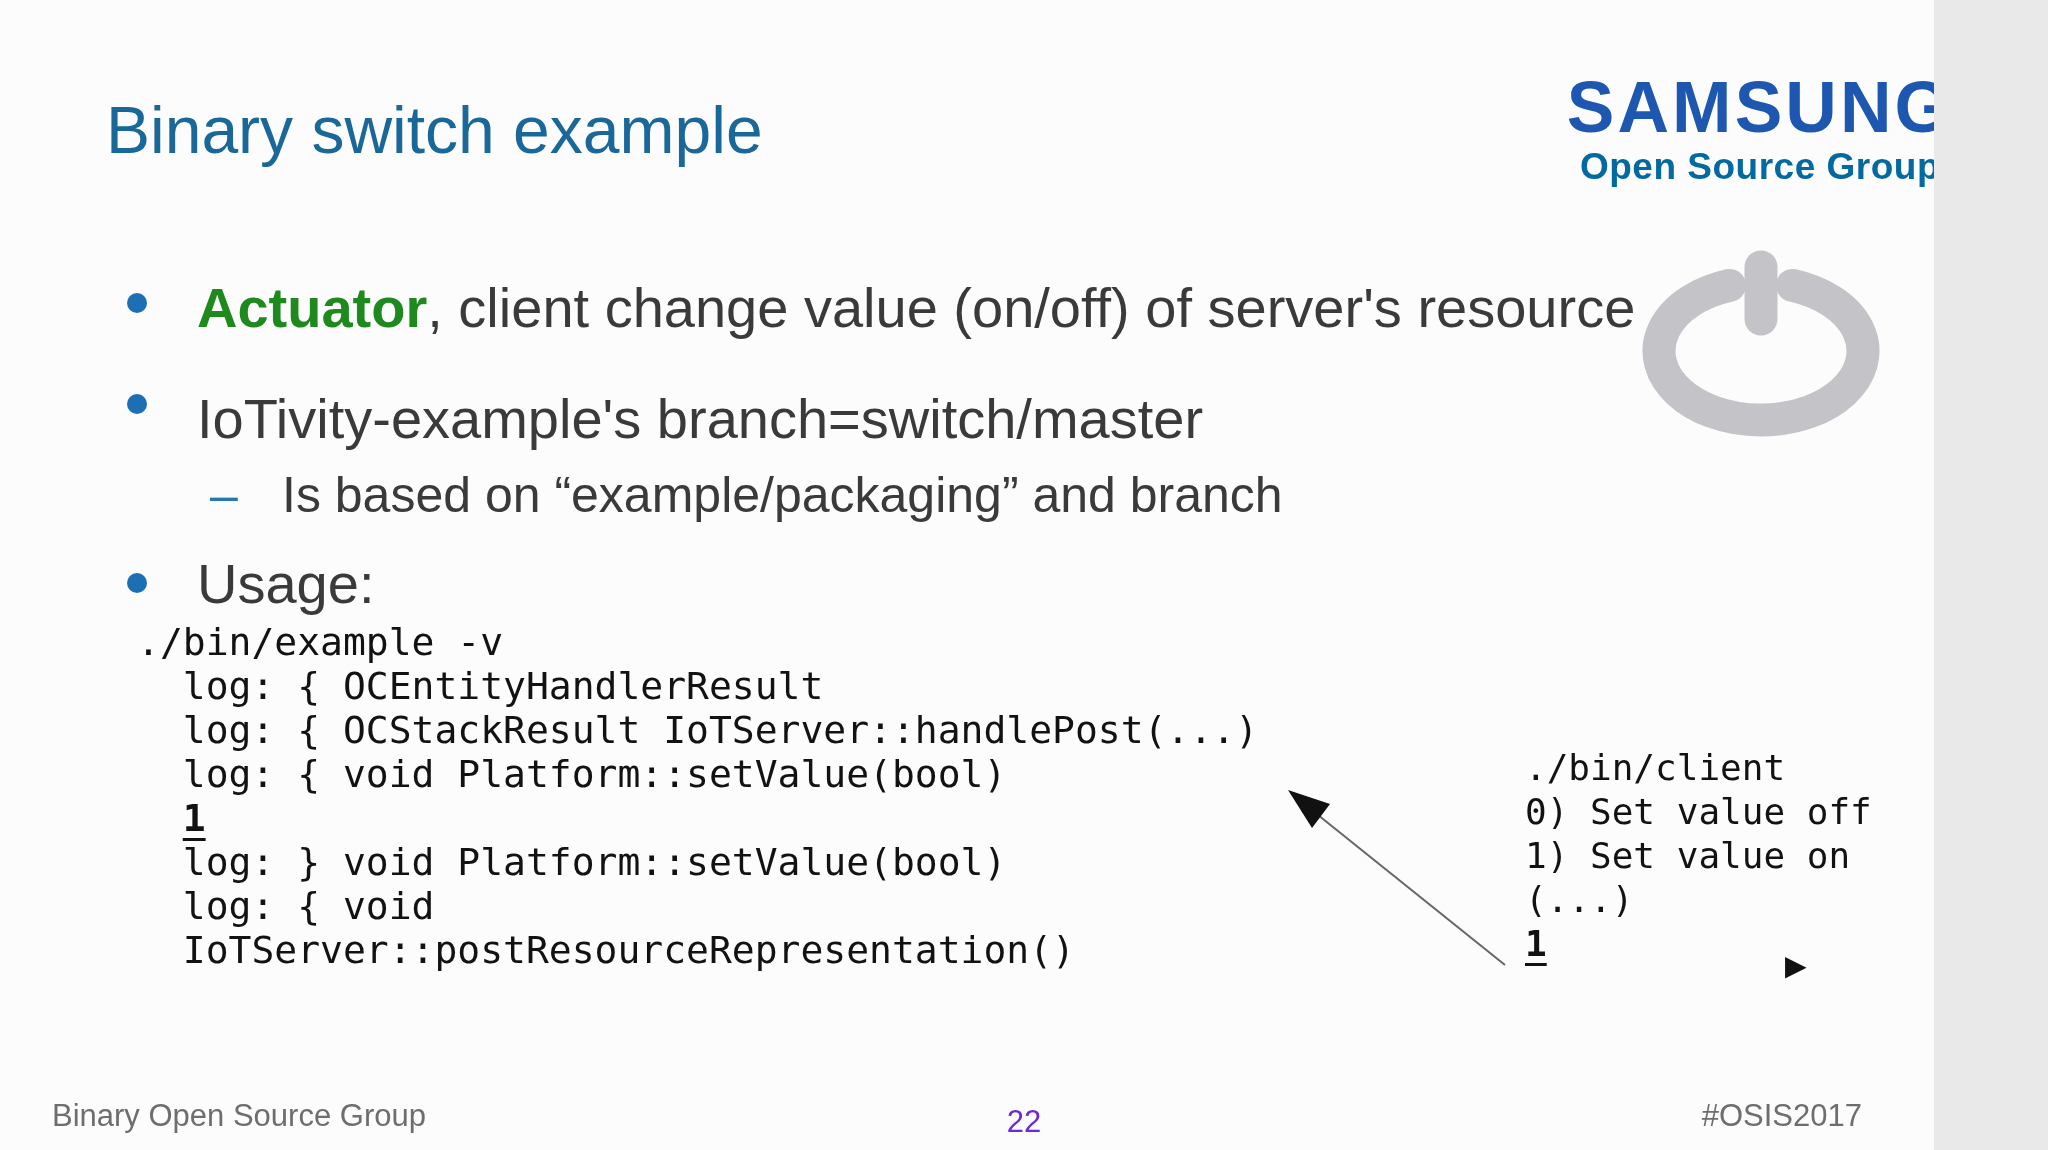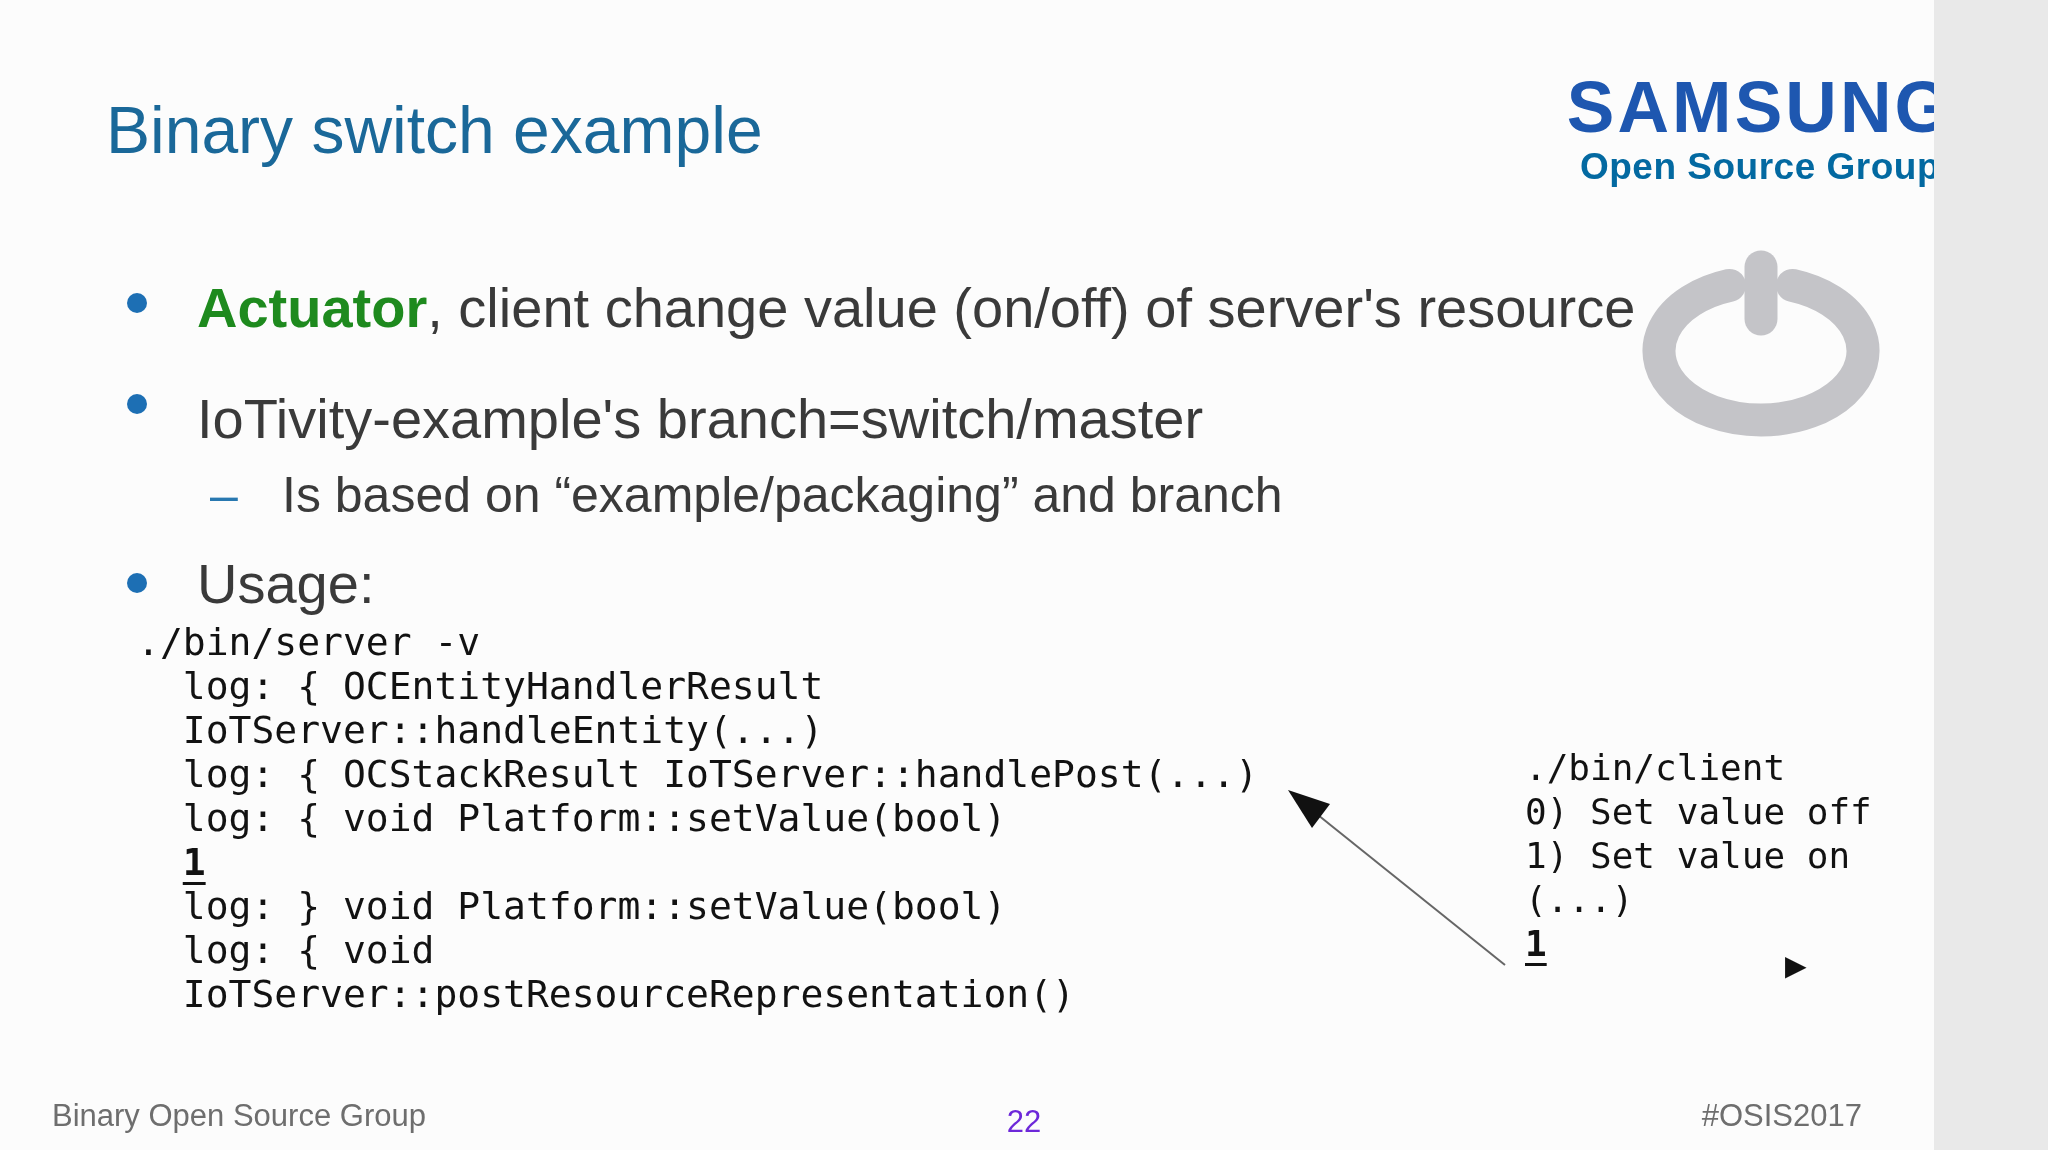--- a/index.html
+++ b/index.html
@@ -64,23 +64,22 @@
   <div class="abs bullet-dot dot2"></div>
   <div class="abs bullet-line b2">IoTivity-example's branch=switch/master</div>
 
   <div class="abs sub-dash">–</div>
   <div class="abs sub-line">Is based on “example/packaging” and branch</div>
 
   <div class="abs bullet-dot dot3"></div>
   <div class="abs bullet-line b3">Usage:</div>
 
   <div class="abs code server-log">
-    <div class="code-line">./bin/server -v</div>
+    <div class="code-line">./bin/example -v</div>
     <div class="code-line">  log: { OCEntityHandlerResult</div>
-    <div class="code-line">  IoTServer::handleEntity(...)</div>
     <div class="code-line">  log: { OCStackResult IoTServer::handlePost(...)</div>
     <div class="code-line">  log: { void Platform::setValue(bool)</div>
     <div class="code-line input-indent"><span class="code-input">1</span></div>
     <div class="code-line">  log: } void Platform::setValue(bool)</div>
     <div class="code-line">  log: { void</div>
     <div class="code-line">  IoTServer::postResourceRepresentation()</div>
   </div>
 
   <div class="abs code client-log">
     <div class="code-line">./bin/client</div>

